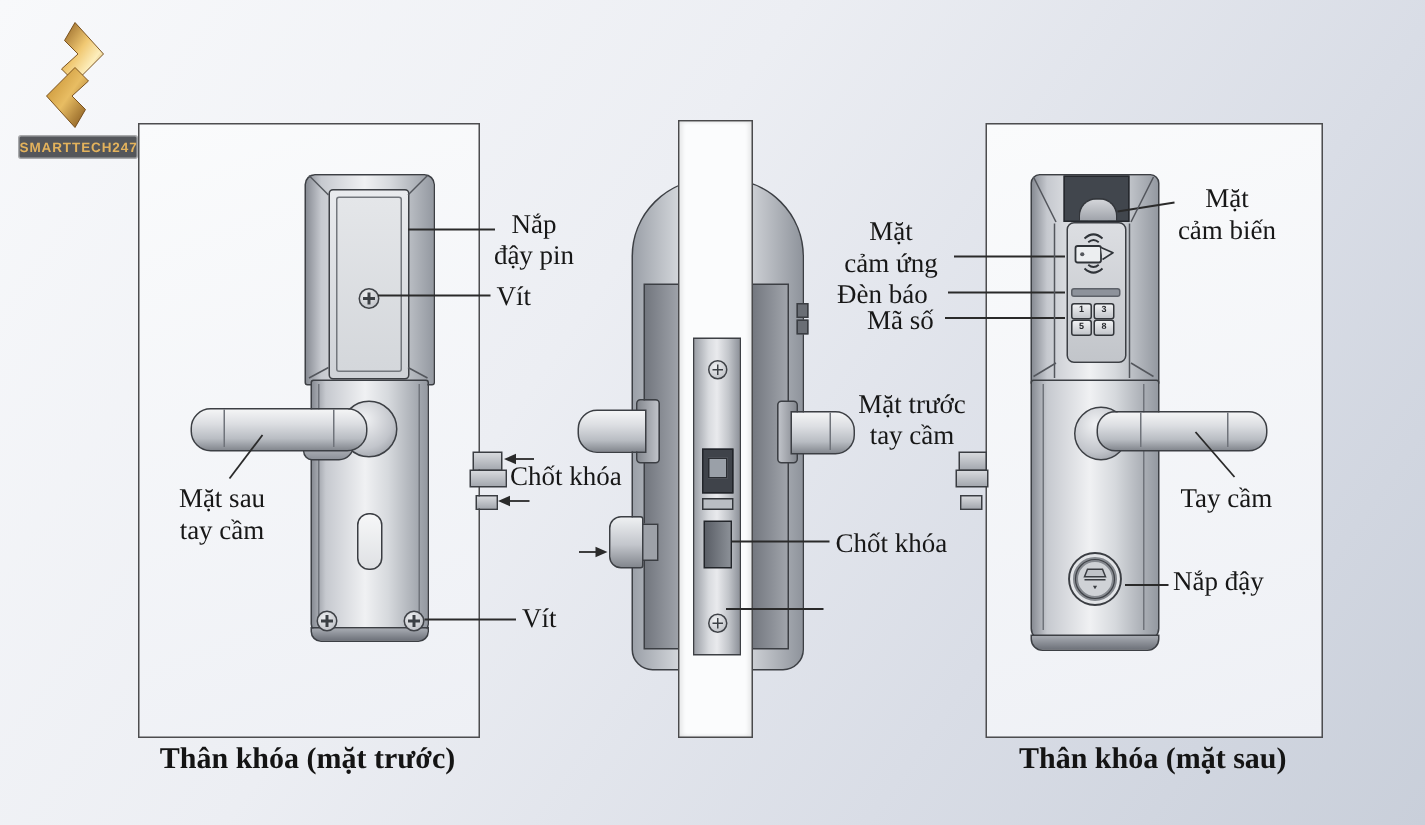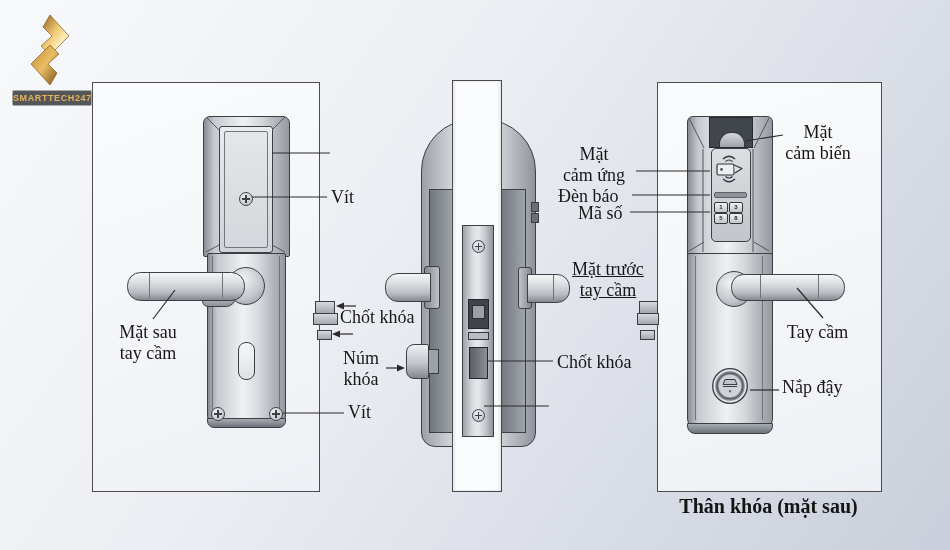--- a/index.html
+++ b/index.html
@@ -69,20 +69,21 @@
       </linearGradient>
     </defs>
     <polygon points="22,1 41,22 22,41 13,32 24,22 15,13" fill="url(#goldA)" stroke="#6e4512" stroke-width="0.6"></polygon>
     <polygon points="22,71 3,50 22,31 31,40 20,50 29,59" fill="url(#goldB)" stroke="#6e4512" stroke-width="0.6"></polygon>
   </svg>
   <div id="logo-badge">SMARTTECH247</div>
 
 
   <div class="panel" style="left:92px;top:82px;width:226px;height:408px;z-index:1"></div>
   <div class="panel" style="left:657px;top:82px;width:223px;height:408px;z-index:1"></div>
+  <div class="cap" style="left:92px;top:495px;width:226px;">Thân khóa (mặt trước)</div>
   <div class="cap" style="left:657px;top:495px;width:223px;">Thân khóa (mặt sau)</div>
 
   <div class="abs metal-v edge" style="left:203px;top:116px;width:85px;height:139px;border-radius:7px 7px 2px 2px;z-index:2"></div>
   <div class="abs edge" style="left:219px;top:126px;width:52px;height:125px;border-radius:3px;background:linear-gradient(180deg,#e9ebee,#cfd2d7);z-index:3"></div>
   <div class="abs" style="left:224px;top:131px;width:42px;height:115px;border:1px solid #73777d;border-radius:2px;background:linear-gradient(180deg,#e4e6e9,#d4d7db);z-index:4"></div>
   <div class="screw" style="left:239px;top:192px;width:12px;height:12px;"></div>
 
   <div class="abs metal-v edge" style="left:207px;top:253px;width:77px;height:168px;border-radius:2px 2px 7px 7px;z-index:2"></div>
   <div class="abs" style="left:207px;top:418px;width:77px;height:8px;background:linear-gradient(#a7abb2,#6e727a);border:1px solid #3c3f44;border-radius:0 0 7px 7px;z-index:3"></div>
   <div class="abs seam" style="left:212px;top:256px;height:160px;z-index:4"></div>
@@ -203,33 +204,33 @@
       <line x1="703" y1="149" x2="703" y2="252"></line>
       <line x1="753" y1="149" x2="753" y2="252"></line>
     </g>
     <g fill="#2a2a2a" stroke="none">
       <polygon points="336,306 344,302.5 344,309.5"></polygon>
       <polygon points="332,334 340,330.5 340,337.5"></polygon>
       <polygon points="405,368 397,364.5 397,371.5"></polygon>
     </g>
   </svg>
 
+  <div class="lbl" style="left:320px;top:139px;width:72px;">
+    <span>Nắp</span><br>
+    <span>đậy pin</span>
+  </div>
   <div class="lbl single" style="left:331px;top:187px;">Vít</div>
   <div class="lbl" style="left:108px;top:322px;width:80px;">
     <span>Mặt sau</span><br>
     <span>tay cầm</span>
   </div>
   <div class="lbl single" style="left:348px;top:402px;">Vít</div>
 
   <div class="lbl single" style="left:340px;top:307px;">Chốt khóa</div>
-  <div class="lbl" style="left:336px;top:348px;width:50px;">
-    <span>Núm</span><br>
-    <span>khóa</span>
-  </div>
-  <div class="lbl" style="left:560px;top:259px;width:96px;text-decoration:underline;">
+  <div class="lbl" style="left:560px;top:259px;width:96px;">
     <span>Mặt trước</span><br>
     <span>tay cầm</span>
   </div>
   <div class="lbl single" style="left:557px;top:352px;">Chốt khóa</div>
 
   <div class="lbl" style="left:772px;top:122px;width:92px;">
     <span>Mặt</span><br>
     <span>cảm biến</span>
   </div>
   <div class="lbl" style="left:554px;top:144px;width:80px;">

